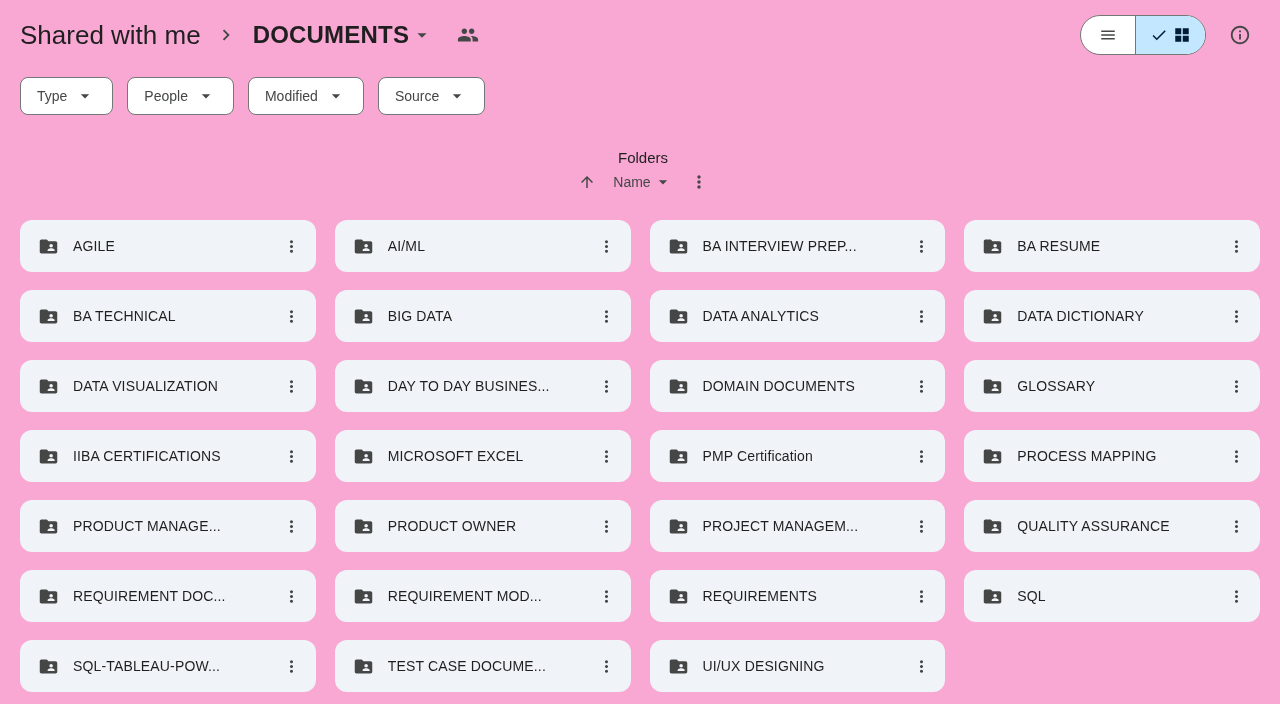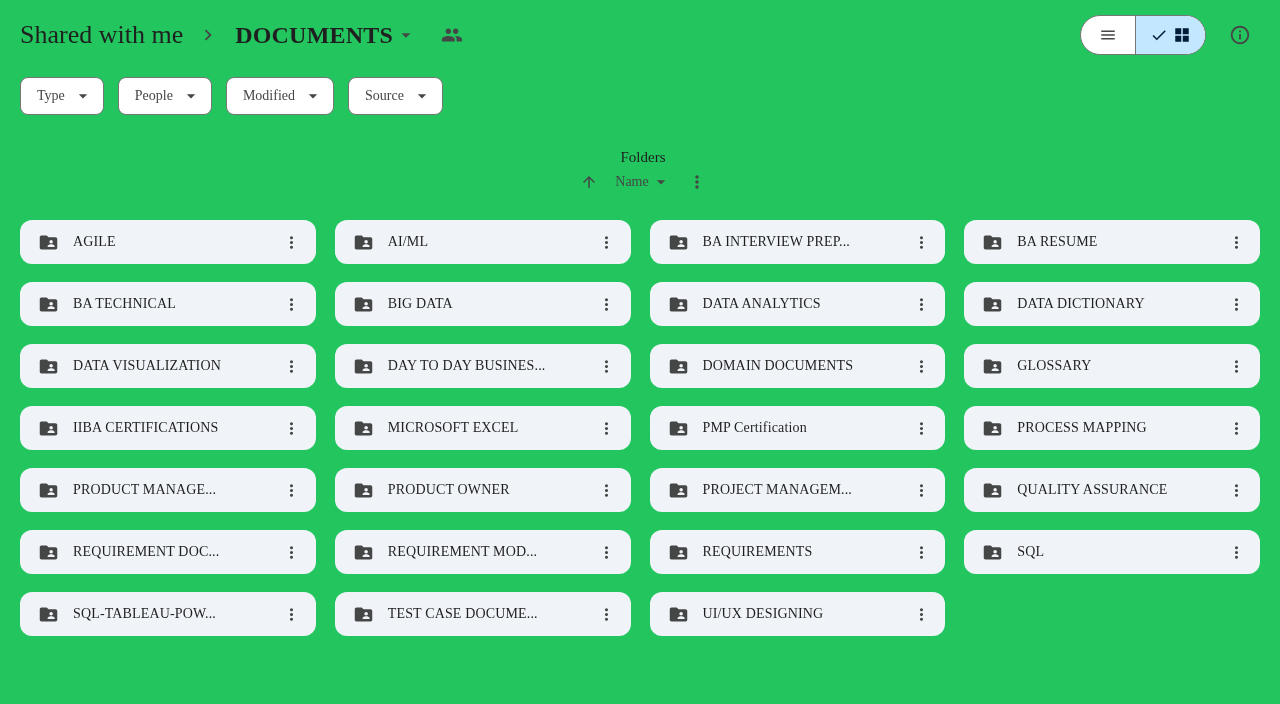--- a/index.html
+++ b/index.html
@@ -1,19 +1,19 @@
 <!DOCTYPE html>
 <html><head>
 <meta charset="utf-8">
 <style>
   * { margin:0; padding:0; box-sizing:border-box; }
   html,body { background:#fff; }
   .page {
-    width:1280px; height:704px; background:#22c55e; overflow:hidden;
-    font-family:Liberation Serif, serif; color:#1f1f1f; position:relative;
+    width:1280px; height:704px; background:#f9a8d4; overflow:hidden;
+    font-family:Liberation Sans, sans-serif; color:#1f1f1f; position:relative;
   }
 
   
   .topbar {
     display:flex; justify-content:space-between; align-items:center;
     padding:14px 20px 0 20px; height:56px;
   }
   .breadcrumb { display:flex; align-items:center; gap:8px; }
   .bc-root {
     font-size:26px; font-weight:400; color:#1f1f1f; cursor:pointer;
@@ -46,21 +46,21 @@
     width:40px; height:40px; border:none; background:transparent; cursor:pointer;
     display:flex; align-items:center; justify-content:center; border-radius:50%;
   }
   .info-icon { width:22px; height:22px; fill:#444746; }
 
   
   .chips { display:flex; gap:14px; padding:21px 20px 0 20px; }
   .chip {
     display:flex; align-items:center; gap:8px; height:38px;
     border:1px solid #747775; border-radius:8px; background:#fff; cursor:pointer;
-    padding:0 10px 0 16px; font-family:inherit;
+    padding:0 17px 0 16px; font-family:inherit;
   }
   .chip-label { font-size:14px; font-weight:500; color:#444746; }
   .caret { width:20px; height:20px; fill:#444746; }
 
   
   .section-head {
     display:flex; justify-content:space-between; align-items:center;
     padding:34px 14px 0 20px;
     flex-direction:column;
   }
@@ -73,21 +73,21 @@
   }
   .sort-name-label { font-size:14px; font-weight:500; color:#444746; }
   .more-icon { width:20px; height:20px; fill:#444746; }
 
   
   .grid {
     display:grid; grid-template-columns:repeat(4, 1fr); gap:18px 19px;
     padding:0 20px; margin-top:22px;
   }
   .card {
-    background:#f0f4f9; border-radius:12px; height:44px;
+    background:#f0f4f9; border-radius:12px; height:52px;
     display:flex; align-items:center; padding:0 6px 0 18px; cursor:pointer;
   }
   .folder-icon { width:21px; height:21px; fill:#444746; flex:none; }
   .card-label {
     flex:1; margin-left:14px; font-size:14px; font-weight:500; color:#1f1f1f;
     letter-spacing:.15px; white-space:nowrap; overflow:hidden;
   }
   .menu-btn {
     width:36px; height:36px; flex:none; border:none; background:transparent;
     cursor:pointer; display:flex; align-items:center; justify-content:center;

